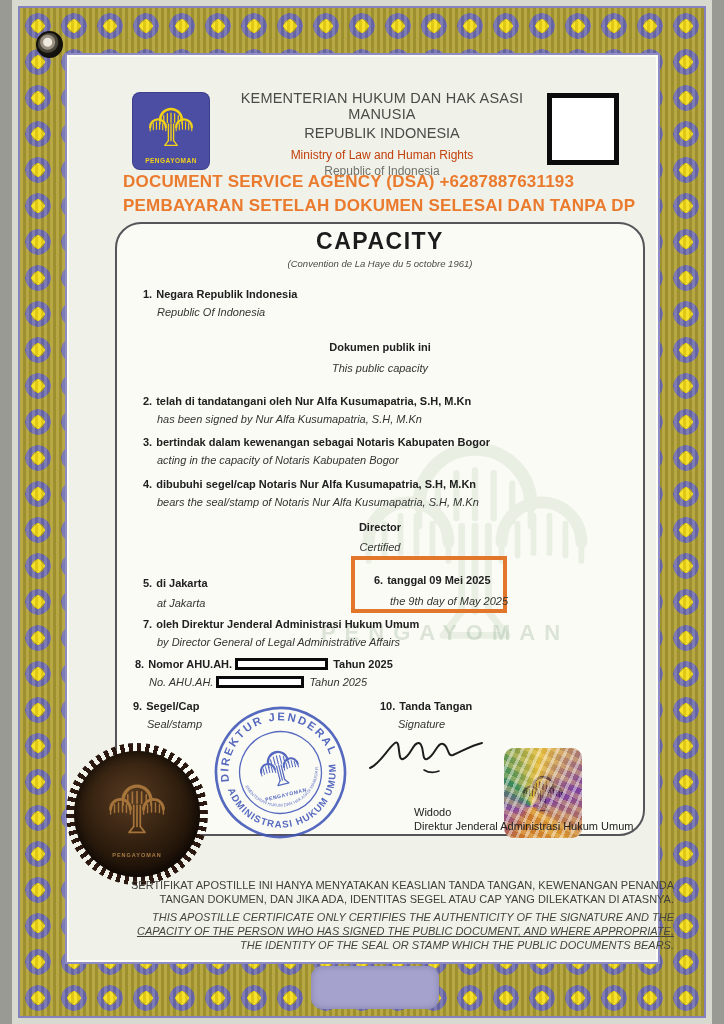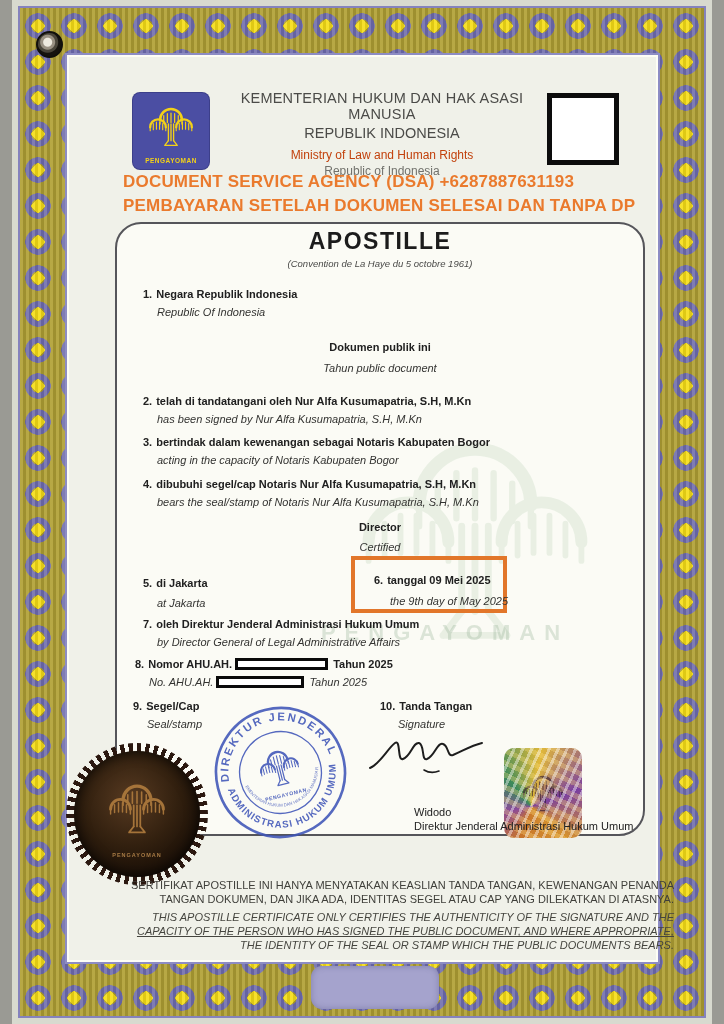--- a/index.html
+++ b/index.html
@@ -129,28 +129,28 @@
 
   <div class="promo p1">DOCUMENT SERVICE AGENCY (DSA) +6287887631193</div>
   <div class="promo p2">PEMBAYARAN SETELAH DOKUMEN SELESAI DAN TANPA DP</div>
 
   <div class="panel"></div>
   <svg class="wm-emblem" style="position:absolute">
       <use href="#emb"></use>
     </svg>
   <div class="wm-text">PENGAYOMAN</div>
 
-  <div class="c-title">APOSTILLE</div>
+  <div class="c-title">CAPACITY</div>
   <div class="c-sub">(Convention de La Haye du 5 octobre 1961)</div>
 
   <div class="l-id" style="left:131px; top:288px"><span class="num">1.</span><span>Negara Republik Indonesia</span></div>
   <div class="l-en" style="left:145px; top:306px">Republic Of Indonesia</div>
 
   <div class="l-id center-line" style="top:341px">Dokumen publik ini</div>
-  <div class="l-en center-line" style="top:362px">Tahun public document</div>
+  <div class="l-en center-line" style="top:362px">This public capacity</div>
 
   <div class="l-id" style="left:131px; top:395px"><span class="num">2.</span><span>telah di tandatangani oleh Nur Alfa Kusumapatria, S.H, M.Kn</span></div>
   <div class="l-en" style="left:145px; top:413px">has been signed by Nur Alfa Kusumapatria, S.H, M.Kn</div>
 
   <div class="l-id" style="left:131px; top:436px"><span class="num">3.</span><span>bertindak dalam kewenangan sebagai Notaris Kabupaten Bogor</span></div>
   <div class="l-en" style="left:145px; top:454px">acting in the capacity of Notaris Kabupaten Bogor</div>
 
   <div class="l-id" style="left:131px; top:478px"><span class="num">4.</span><span>dibubuhi segel/cap Notaris Nur Alfa Kusumapatria, S.H, M.Kn</span></div>
   <div class="l-en" style="left:145px; top:496px">bears the seal/stamp of Notaris Nur Alfa Kusumapatria, S.H, M.Kn</div>
 

